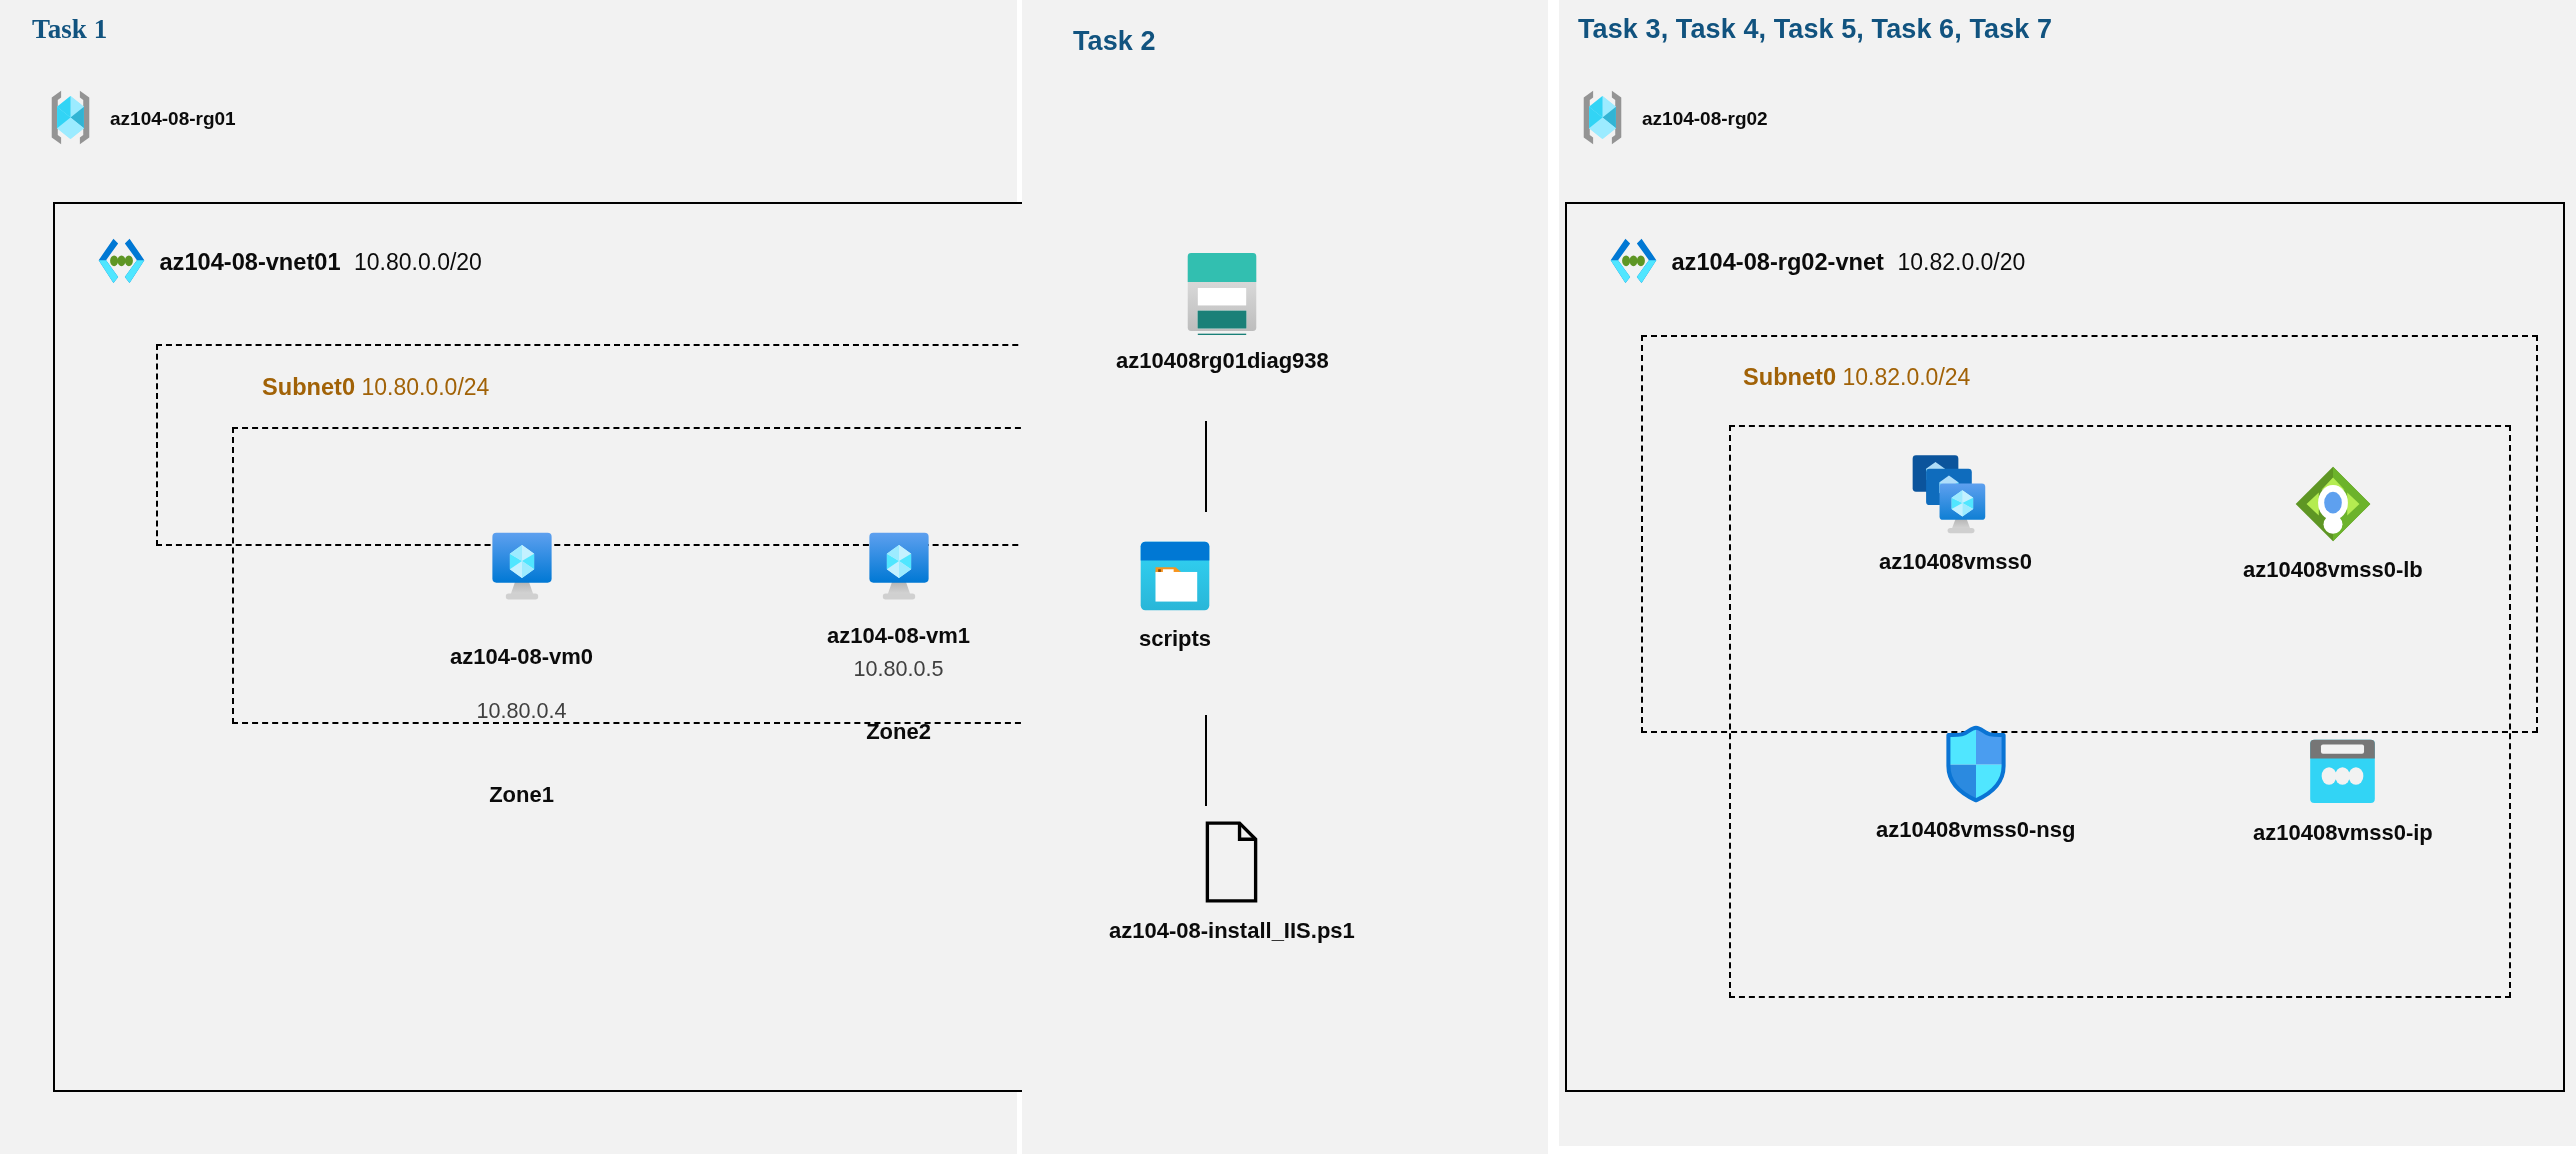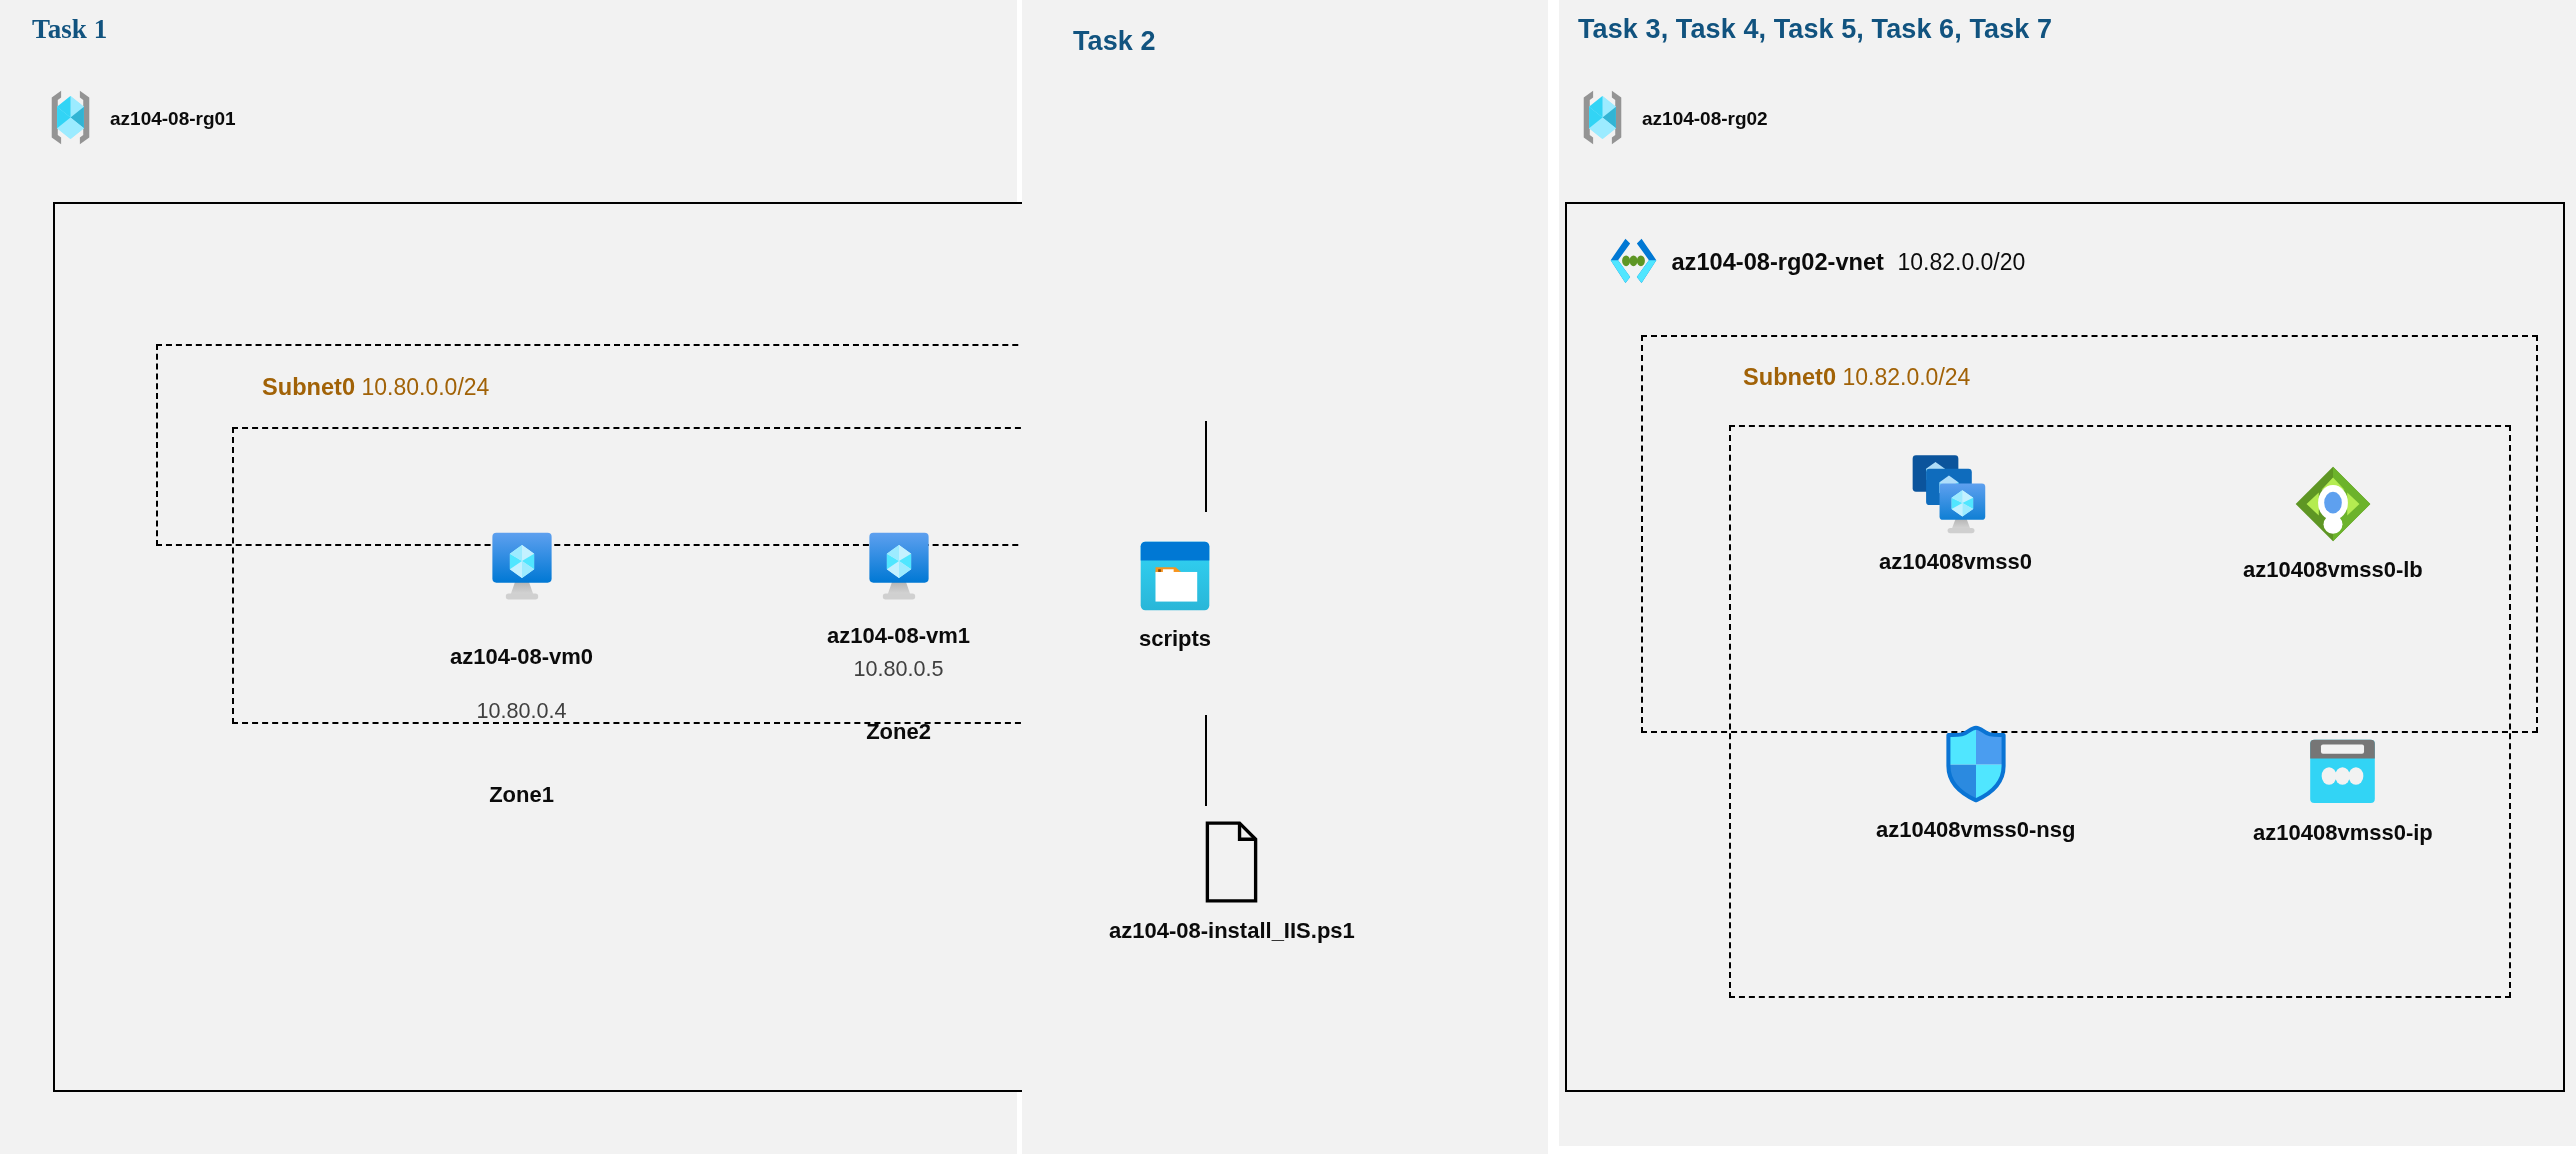--- a/index.html
+++ b/index.html
@@ -178,20 +178,35 @@
         <path d="M36 44 L36 76 L16 60 Z" fill="#9cebff"></path>
         <path d="M16 28 L36 44 L16 60 Z" fill="#32d4f5"></path>
         <path d="M16 28 L36 12 L36 44 Z" fill="#32d4f5"></path>
       </svg>
     </span>
     <span class="rg-name">az104-08-rg01</span>
   </div>
 
   <div class="vnet-box" id="vnet01-box">
 
+    <div class="vnet-row" id="vnet01-row">
+      <span class="icon">
+        <svg width="49" height="51" viewBox="0 0 72 76">
+          <path d="M24 4 L31 11 L13 36 L31 61 L24 70 L2 36 Z" fill="#0078d4"></path>
+          <path d="M13 36 L31 61 L24 70 L2 36 Z" fill="#50e6ff"></path>
+          <path d="M48 4 L41 11 L59 36 L41 61 L48 70 L70 36 Z" fill="#0078d4"></path>
+          <path d="M59 36 L41 61 L48 70 L70 36 Z" fill="#50e6ff"></path>
+          <ellipse cx="25" cy="37" rx="6" ry="8" fill="#5e9624"></ellipse>
+          <ellipse cx="36" cy="37" rx="6" ry="8" fill="#5e9624"></ellipse>
+          <ellipse cx="47" cy="37" rx="6" ry="8" fill="#5e9624"></ellipse>
+        </svg>
+      </span>
+      <span class="vnet-name">az104-08-vnet01</span>
+      <span class="vnet-cidr">10.80.0.0/20</span>
+    </div>
 
     <div class="subnet-box" id="subnet0-a">
       <div class="subnet-title" id="subnet0-a-title">
         <b>Subnet0</b>
         <span>10.80.0.0/24</span>
       </div>
 
       <div class="inner-box" id="vm-inner-box">
 
         <div class="tile" id="tile-vm0">
@@ -254,20 +269,41 @@
           <span class="zone">Zone2</span>
         </div>
 
       </div>
     </div>
   </div>
 
   <div class="panel" id="panel-task2"></div>
   <div class="task-label" id="task2-label">Task 2</div>
 
+  <div class="tile" id="tile-storage">
+    <span class="icon">
+      <svg width="80" height="86" viewBox="0 0 118 128">
+        <defs>
+          <linearGradient id="sbody" x1="0" y1="0" x2="0" y2="1">
+            <stop offset="0" stop-color="#e8e8e8"></stop>
+              <stop offset="1" stop-color="#bdbdbd"></stop>
+          </linearGradient>
+        </defs>
+        <rect x="8" y="6" width="102" height="116" rx="5" fill="url(#sbody)"></rect>
+        <path d="M8 11 a5 5 0 0 1 5 -5 h92 a5 5 0 0 1 5 5 v38 h-102 Z" fill="#32bfb0"></path>
+        <rect x="23" y="58" width="72" height="26" fill="#ffffff"></rect>
+        <rect x="23" y="92" width="72" height="26" fill="#32bfb0"></rect>
+        <rect x="23" y="126" width="72" height="26" fill="#1a8078"></rect>
+        <g transform="translate(0,-34)">
+          <rect x="23" y="126" width="72" height="26" fill="#1a8078"></rect>
+        </g>
+      </svg>
+    </span>
+    <span class="cap">az10408rg01diag938</span>
+  </div>
 
   <div class="connector" id="conn-1"></div>
 
   <div class="tile" id="tile-scripts">
     <span class="icon">
       <svg width="74" height="74" viewBox="0 0 110 110">
         <defs>
           <linearGradient id="cbody" x1="0" y1="0" x2="0" y2="1">
             <stop offset="0" stop-color="#32d4f5"></stop>
               <stop offset="1" stop-color="#29b6d8"></stop>

